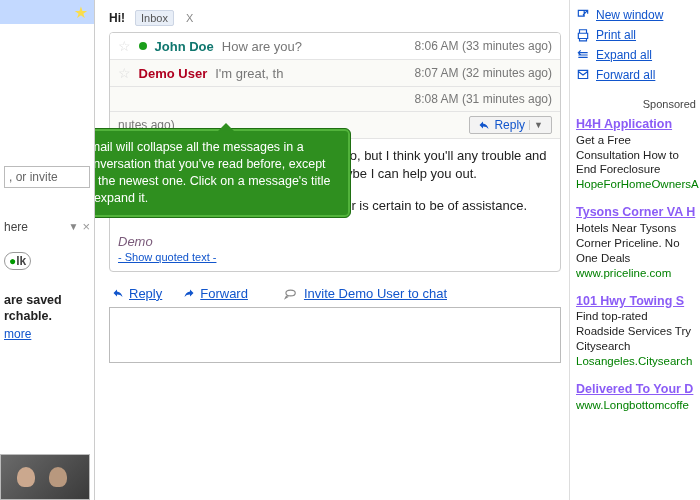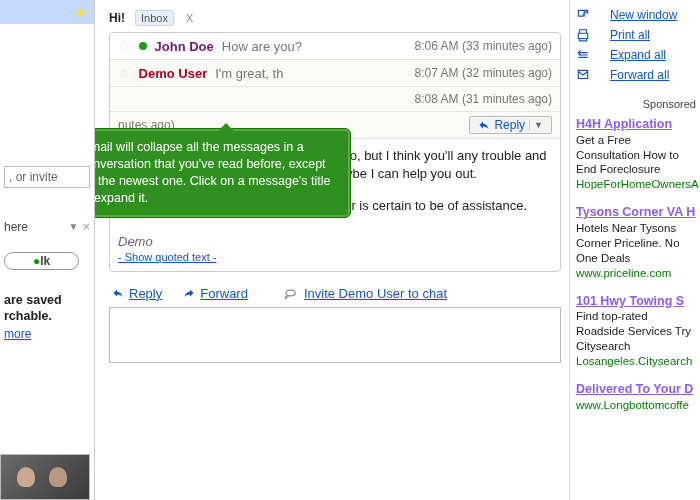--- a/index.html
+++ b/index.html
@@ -7,58 +7,58 @@
 a{color:#1155cc;text-decoration:underline;cursor:pointer}
 .layout{display:flex;height:100%}
 .left-col{width:95px;border-right:1px solid #ccc;padding:6px 4px;position:relative;background:#fff}
 .star-band{position:absolute;left:0;top:0;right:0;height:24px;background:#c3d9ff;display:flex;align-items:center;justify-content:flex-end;padding-right:6px}
 .star{color:#fadd4d;font-size:16px}
 .left-spacer{height:160px}
 .invite-input{width:100%;font-size:12px;padding:3px 4px;border:1px solid #bbb;color:#666}
 .status-row{margin-top:31px;display:flex;align-items:center;gap:4px;font-size:12px;color:#444}
 .status-row .chev{color:#888;font-size:10px;margin-left:auto}
 .close-x{color:#999;cursor:pointer;font-size:13px}
-.talk-badge{margin-top:18px;display:inline-block;border:1px solid #999;border-radius:10px;padding:1px 28px;font-size:12px;font-weight:bold;color:#444;position:relative}
+.talk-badge{margin-top:18px;display:inline-block;border:1px solid #999;border-radius:10px;padding:1px 4px;font-size:12px;font-weight:bold;color:#444;position:relative}
 .talk-badge .dot{color:#090}
 .saved-msg{margin-top:22px;font-size:12.5px;color:#222;font-weight:bold;line-height:1.3}
 .learn-more{font-size:12px;margin-top:2px}
 .avatar-frame{position:absolute;bottom:0;left:0;width:90px;height:46px;border:1px solid #bbb;background:linear-gradient(135deg,#6a6a6a,#3a3a3a);display:flex;align-items:center;justify-content:center}
 .avatar-frame .a1{width:18px;height:20px;background:#cba88e;border-radius:50% 50% 40% 40%;position:relative;left:-10px}
 .avatar-frame .a2{width:18px;height:20px;background:#b8987e;border-radius:50% 50% 40% 40%;position:relative;left:4px}
 .main-col{flex:1;padding:10px 8px 0 14px;position:relative;border-right:1px solid #ddd;overflow:hidden}
 .subject-row{display:flex;align-items:baseline;gap:10px;margin-bottom:6px}
 .subject{font-size:12px;font-weight:bold}
 .loc-label{background:#e8eef7;border:1px solid #ccd5e4;font-size:11px;color:#555;padding:1px 5px;border-radius:2px}
 .loc-x{font-size:11px;color:#888;margin-left:2px;cursor:pointer}
 .thread{border:1px solid #ccc;border-radius:4px;overflow:hidden}
 .msg-row{display:flex;align-items:center;gap:8px;padding:5px 8px;border-bottom:1px solid #e4e4e4;background:#fafaf7}
 .msg-row:first-child{background:#fff}
 .msg-row .st{color:#ddd;font-size:14px}
-.msg-row .sender{font-weight:bold;color:#701a75}
+.msg-row .sender{font-weight:bold;color:#0f766e}
 .msg-row.demo .sender{color:#b00020}
 .msg-row .snippet{color:#777;flex:1;white-space:nowrap;overflow:hidden;text-overflow:ellipsis}
 .msg-row .meta{color:#777;font-size:12px;white-space:nowrap}
 .msg-row .pres{width:8px;height:8px;border-radius:50%;background:#1a9e1a;display:inline-block}
 .meta-inline{display:flex;align-items:center;gap:8px;padding:4px 8px;background:#fafaf7;border-bottom:1px solid #e4e4e4}
 .meta-inline .txt{color:#777;font-size:12px}
 .reply-btn{border:1px solid #bbb;background:#f3f3f3;border-radius:2px;padding:1px 8px;font-size:12px;color:#1155cc;display:inline-flex;align-items:center;gap:4px}
 .reply-btn .dd{font-size:9px;color:#666;border-left:1px solid #ccc;padding-left:4px}
 .body-area{padding:4px 8px 8px 8px}
 .body-text{line-height:1.4;color:#222;margin-top:4px}
 .sig{margin-top:18px;font-style:italic;color:#7a5a7a}
 .showq{font-size:11px;color:#a00060;margin-top:2px}
 .action-row{display:flex;align-items:center;gap:20px;margin:14px 0 6px 2px}
 .action{color:#1155cc;text-decoration:underline;cursor:pointer;display:inline-flex;align-items:center;gap:4px}
 .action svg{width:14px;height:12px}
 .chat-invite{color:#1155cc;text-decoration:underline;cursor:pointer;display:inline-flex;align-items:center;gap:6px;margin-left:14px}
 .reply-box{border:1px solid #bbb;height:56px;margin:4px 0 0 0;background:#fff}
 .tooltip{position:absolute;left:-28px;top:128px;width:284px;background:#2f8f1f;border:1px solid #1f6f12;color:#fff;border-radius:6px;padding:10px 12px;font-size:12.5px;line-height:1.35;z-index:50;box-shadow:inset 0 0 0 2px #52b33b}
 .tooltip::after{content:"";position:absolute;top:-14px;left:150px;border:8px solid transparent;border-bottom-color:#2f8f1f}
 .right-col{width:130px;padding:8px 4px 0 6px;font-size:12px;overflow:hidden}
-.right-col .ritem{display:flex;align-items:flex-end;gap:20px;margin-bottom:6px}
+.right-col .ritem{display:flex;align-items:flex-end;gap:6px;margin-bottom:6px}
 .right-col .ritem svg{width:14px;height:14px;flex-shrink:0}
 .spons{color:#444;font-size:11px;margin:16px 0 6px 0;text-align:right}
 .ad{margin-bottom:12px;line-height:1.3}
 .ad .title{color:#8b5cf6;text-decoration:underline;font-weight:bold;font-size:12.5px}
 .ad .copy{color:#222;font-size:11.5px}
 .ad .url{color:#008000;font-size:11.5px}
 </style>
 </head>
 <body>
 

